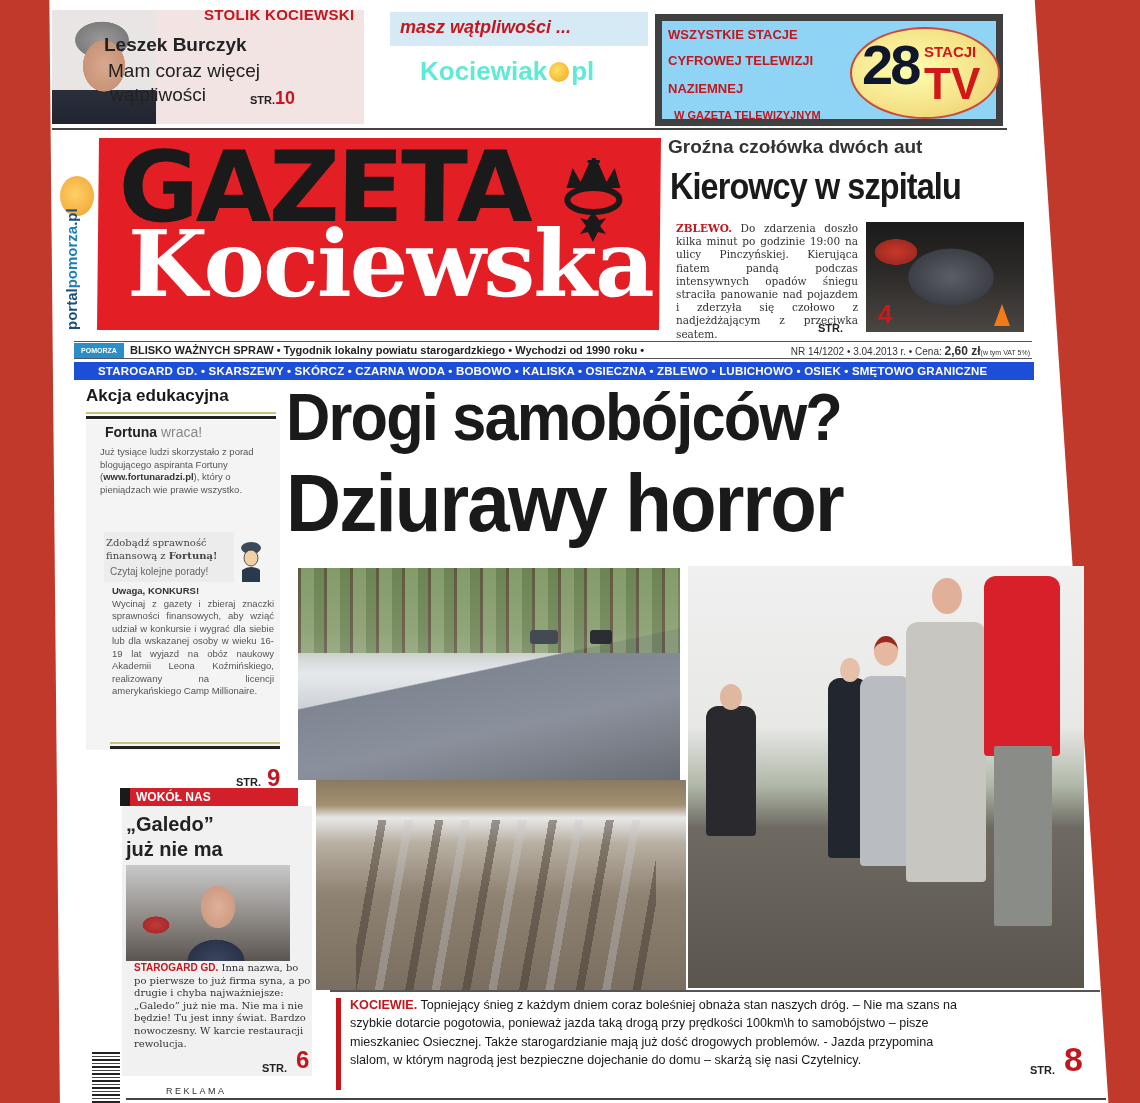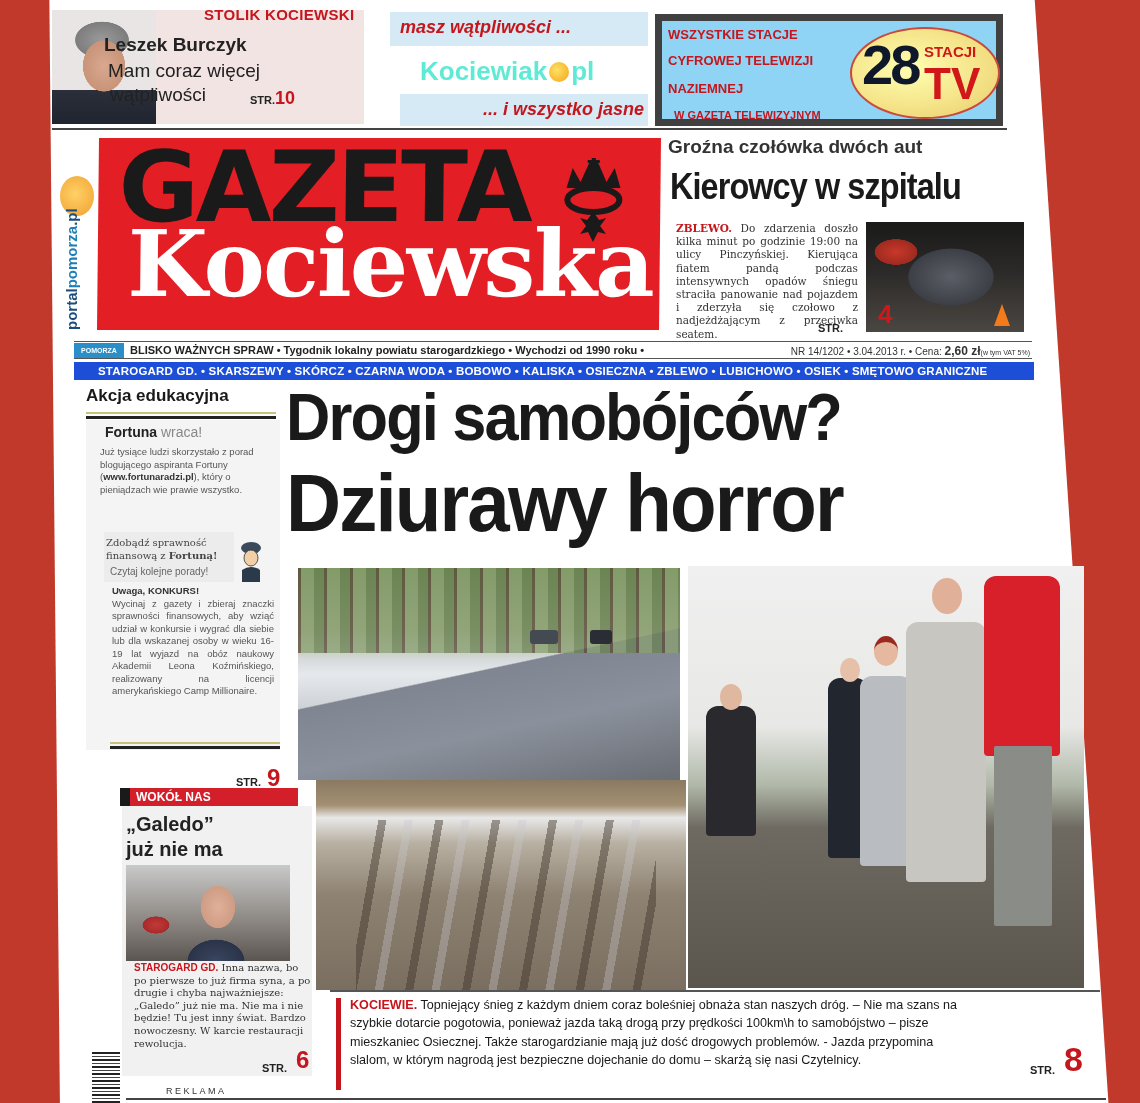--- a/index.html
+++ b/index.html
@@ -198,23 +198,20 @@
   <span class="str-label">STR.</span><span class="str-num">10</span>
 </div>
 
 <div class="teaser-kociewiak">
   <div class="kw-top">
       <span>masz wątpliwości ...</span>
     </div>
   <div class="kw-mid">
     <span>Kociewiak</span><span class="kw-dot"></span><span>pl</span>
   </div>
-  <div class="kw-bot">
-      <span>... i wszystko jasne</span>
-    </div>
 </div>
 
 <div class="teaser-tv">
   <div class="tv-line" style="left:6px;top:6px;">WSZYSTKIE  STACJE</div>
   <div class="tv-line" style="left:6px;top:32px;">CYFROWEJ TELEWIZJI</div>
   <div class="tv-line" style="left:6px;top:60px;">NAZIEMNEJ</div>
   <div class="tv-line" style="left:12px;top:88px;font-size:11px;">W GAZETA TELEWIZYJNYM</div>
   <div class="tv-oval"></div>
   <div class="tv-28">28</div>
   <div class="tv-stacji">STACJI</div>

